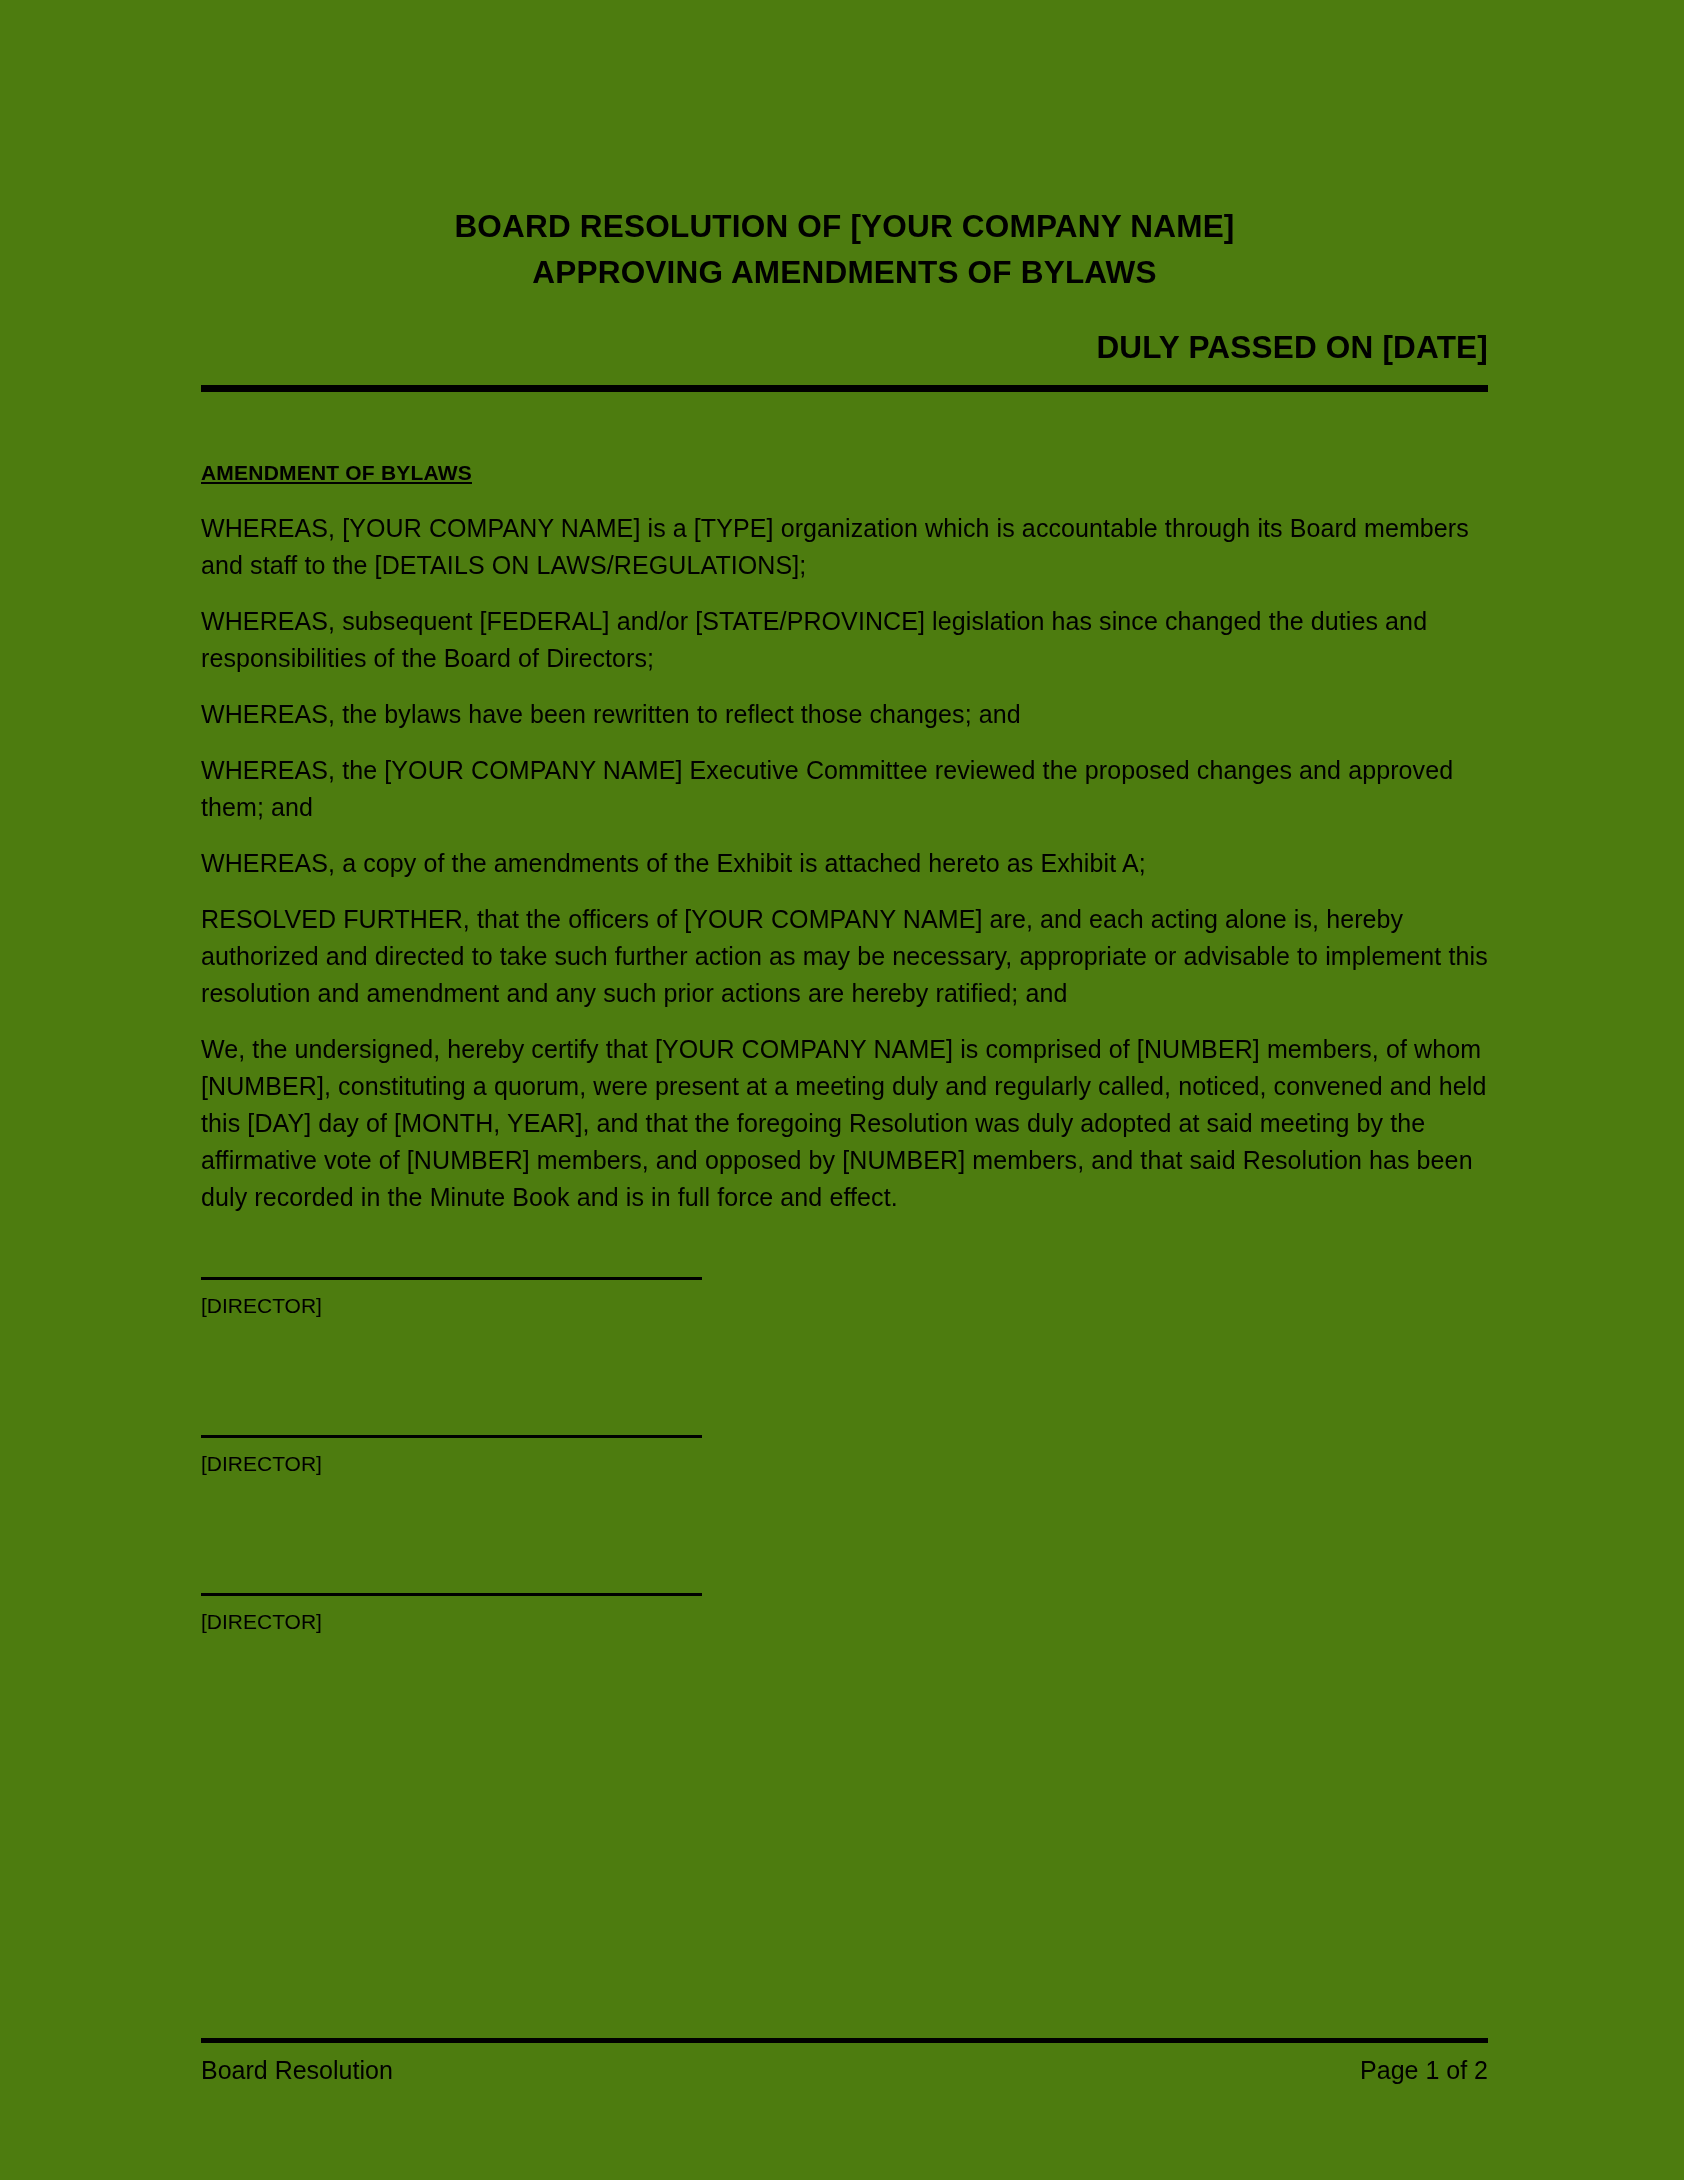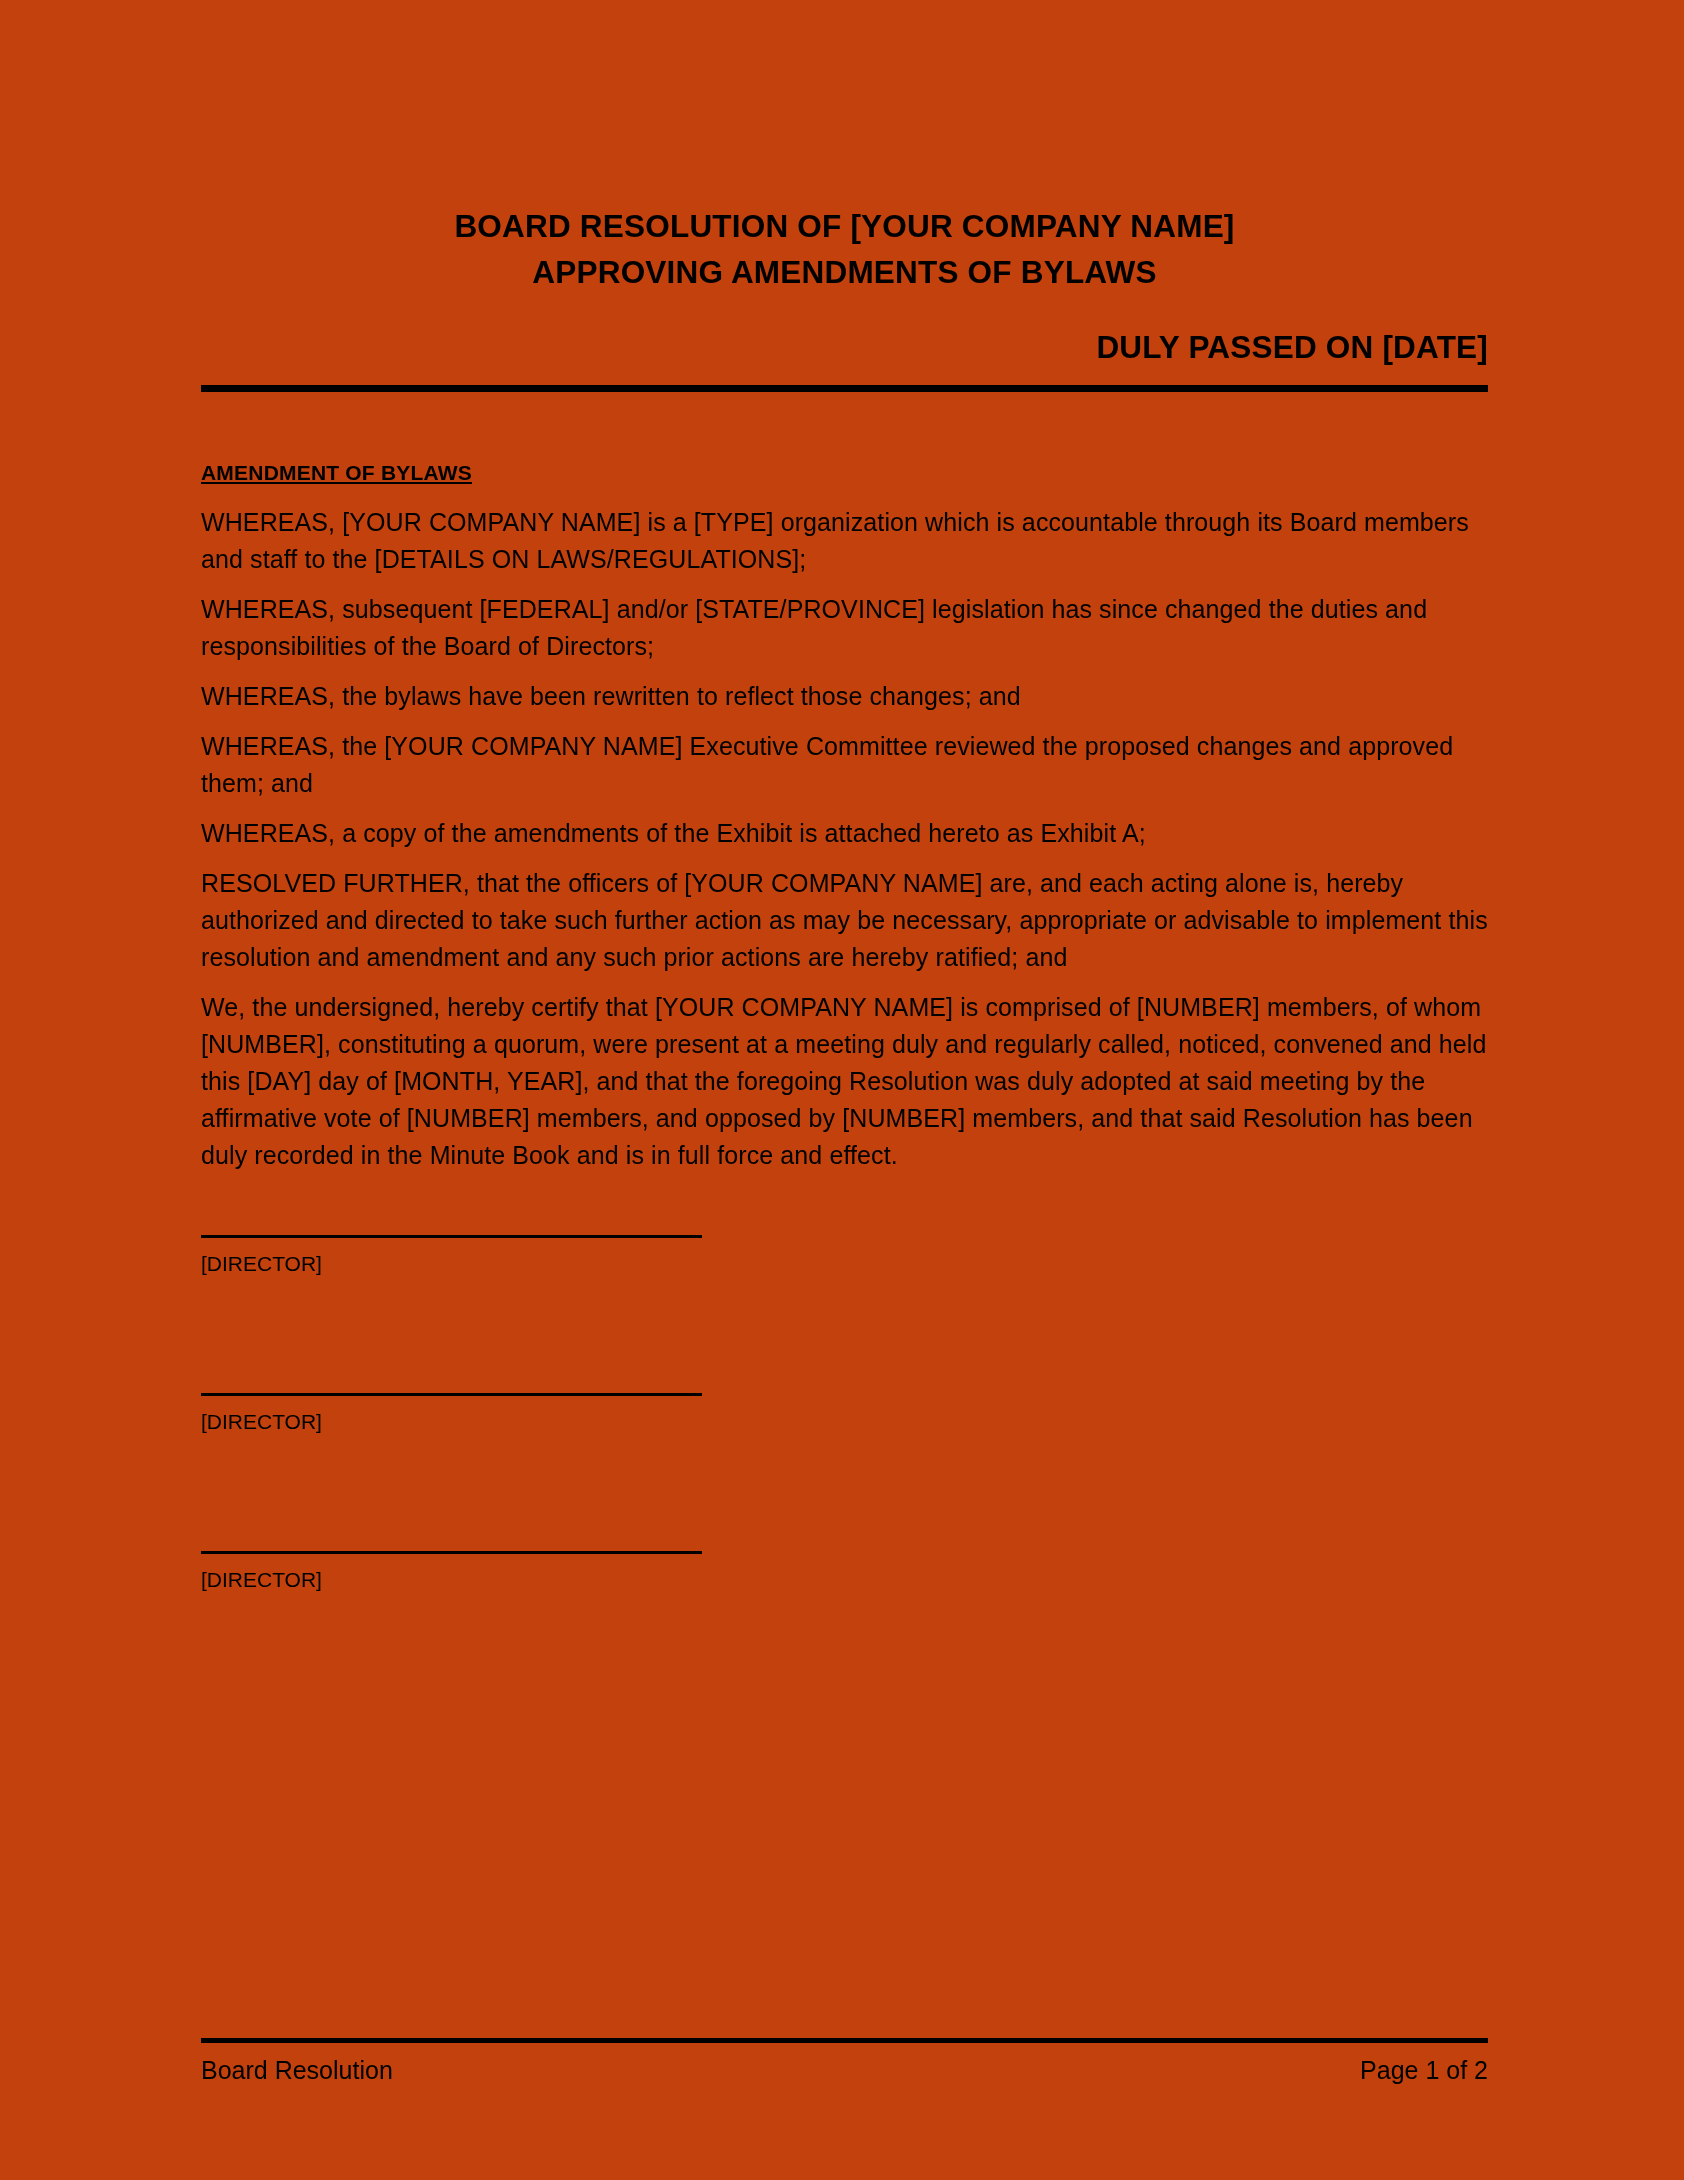--- a/index.html
+++ b/index.html
@@ -1,21 +1,21 @@
 <!DOCTYPE html>
 <html style="font-size:13.6px"><head>
 <meta charset="utf-8">
 <style>
   * { margin: 0; padding: 0; box-sizing: border-box; }
   html, body { background: #ffffff; }
   .page {
     position: relative;
     width: 1685px;
     height: 2181px;
-    background: #c2410c;
+    background: #4d7c0f;
     color: #000000;
     font-family: "Liberation Sans", "DejaVu Sans", sans-serif;
     padding: 203px 197px 0 201px;
     overflow: hidden;
   }
   .doc-title {
     font-size: 31.5px;
     font-weight: bold;
     text-align: center;
     line-height: 46px;
@@ -36,21 +36,21 @@
   }
   .section-heading {
     margin-top: 62px;
     font-size: 21px;
     font-weight: bold;
     text-decoration: underline;
     line-height: 37px;
     letter-spacing: 0.2px;
   }
   .para {
-    margin-top: 13px;
+    margin-top: 19px;
     font-size: 25px;
     line-height: 37px;
     letter-spacing: 0.1px;
   }
   .signatures { margin-top: 61px; }
   .sig-block { margin-top: 112px; }
   .sig-block:first-child { margin-top: 0; }
   .sig-line {
     width: 501px;
     height: 0;

